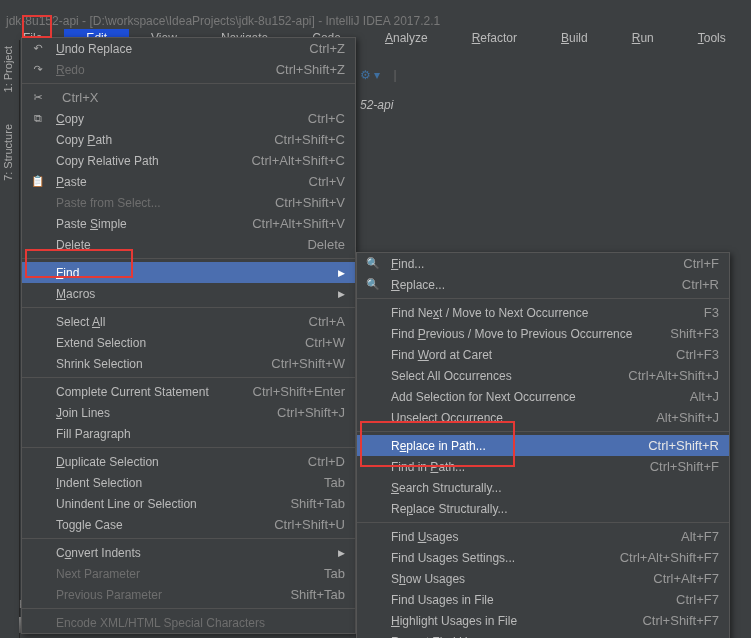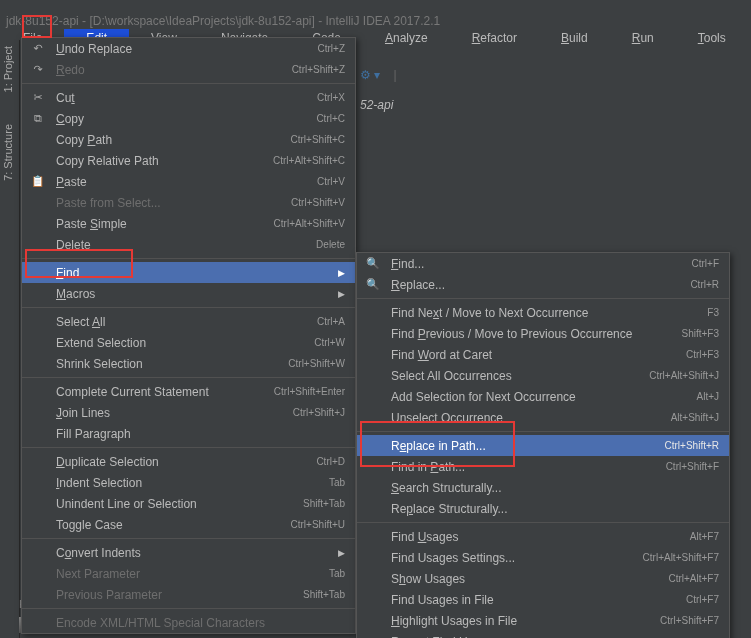--- a/index.html
+++ b/index.html
@@ -15,21 +15,21 @@
 .left-strip .tab { writing-mode: vertical-rl; transform: rotate(180deg); font-size: 11px; color: #aaaaaa; padding: 6px 2px; text-align: center; }
 .dropdown { position: absolute; background: #3c3f41; border: 1px solid #555; box-shadow: 2px 2px 6px rgba(0,0,0,0.5); z-index: 100; }
 .dropdown.main { left: 21px; top: 37px; width: 335px; }
 .dropdown.sub  { left: 356px; top: 252px; width: 374px; }
 .row { display: flex; align-items: center; height: 21px; padding: 0 10px 0 34px; position: relative; cursor: default; }
 .row.highlight { background: #4b6eaf; color: #fff; }
 .row.disabled { color: #6e6e6e; }
 .row .icon { position: absolute; left: 8px; width: 16px; text-align: center; font-size: 11px; color: #a9a9a9; }
 .row .label { flex: 1; }
 .row .label u { text-decoration: underline; }
-.row .sc { color: #999; font-size: 10px; margin-left: 6px; white-space: nowrap; text-align: center; }
+.row .sc { color: #999; font-size: 13px; margin-left: 6px; white-space: nowrap; text-align: center; }
 .row.highlight .sc { color: #e6e6e6; }
 .row .arrow { margin-left: 6px; font-size: 9px; }
 .sep { height: 1px; background: #515151; margin: 3px 0; }
 .red-box-find { position: absolute; left: 25px; top: 249px; width: 108px; height: 29px; pointer-events: none; z-index: 200; }
 .red-box-path { position: absolute; left: 360px; top: 421px; width: 155px; height: 46px; pointer-events: none; z-index: 200; }
 .status { position: absolute; left: 19px; top: 598px; color: #888; font-size: 11px; }
 .toolbar-bottom { position: absolute; left: 19px; top: 614px; height: 22px; display: flex; align-items: center; gap: 8px; }
 .tbicon { width: 16px; height: 16px; display: inline-block; }
 .targets-text { color: #bbb; font-size: 12px; margin-left: 4px; }
 .bg-icons { position: absolute; left: 360px; top: 68px; color: #3f6f9f; font-size: 12px; }
@@ -76,21 +76,20 @@
       <span class="sc">Ctrl+Z</span>
     </div>
     <div class="row disabled">
       <span class="icon">↷</span>
       <span class="label"><u>R</u>edo</span>
       <span class="sc">Ctrl+Shift+Z</span>
     </div>
     <div class="sep"></div>
     <div class="row">
       <span class="icon">✂</span>
-      <span class="label">Cu<u>t</u></span>
       <span class="sc">Ctrl+X</span>
     </div>
     <div class="row">
       <span class="icon">⧉</span>
       <span class="label"><u>C</u>opy</span>
       <span class="sc">Ctrl+C</span>
     </div>
     <div class="row">
       <span class="label">Copy <u>P</u>ath</span>
       <span class="sc">Ctrl+Shift+C</span>

